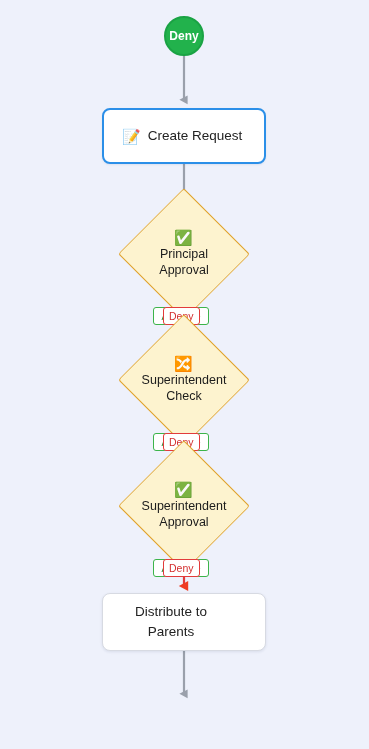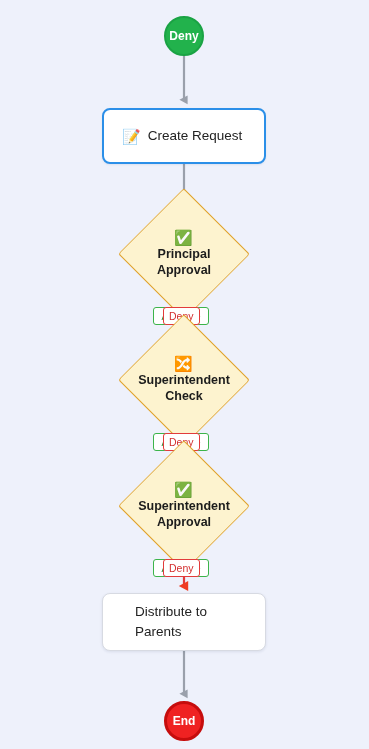--- a/index.html
+++ b/index.html
@@ -86,20 +86,21 @@
     box-shadow: 0 1px 3px rgba(30,50,90,0.10);
     padding-left: 32px;
   }
   .process .emoji {
     font-size: 15px;
     margin-right: 7px;
     line-height: 1;
   }
   .process .ptext {
     white-space: pre-line;
+    text-align: center;
   }
 
   
   .decision {
     position: absolute;
     width: 132px;
     height: 82px;
   }
   .decision .dshape {
     position: absolute;
@@ -121,21 +122,20 @@
     color: #1c1c1c;
     line-height: 1.32;
   }
   .decision .emoji {
     font-size: 15px;
     line-height: 1;
     margin-bottom: 1px;
   }
   .decision .dtext {
     white-space: pre-line;
-    font-weight: bold;
   }
   .d1 { left: 118px; top: 213px; }
   .d2 { left: 118px; top: 339px; }
   .d3 { left: 118px; top: 465px; }
 
   
   .edge-label-group {
     position: absolute;
     height: 18px;
   }
@@ -245,17 +245,14 @@
   <div class="edge-label-group lab3">
     <div class="edge-label edge-label-approve">Approve</div>
     <div class="edge-label edge-label-deny">Deny</div>
   </div>
 
   <div class="process process-plain">
     <span class="ptext">Distribute to
 Parents</span>
   </div>
 
-  <div class="terminal terminal-end">
-    <span>End</span>
-  </div>
 
 </div>
 
 </body></html>

